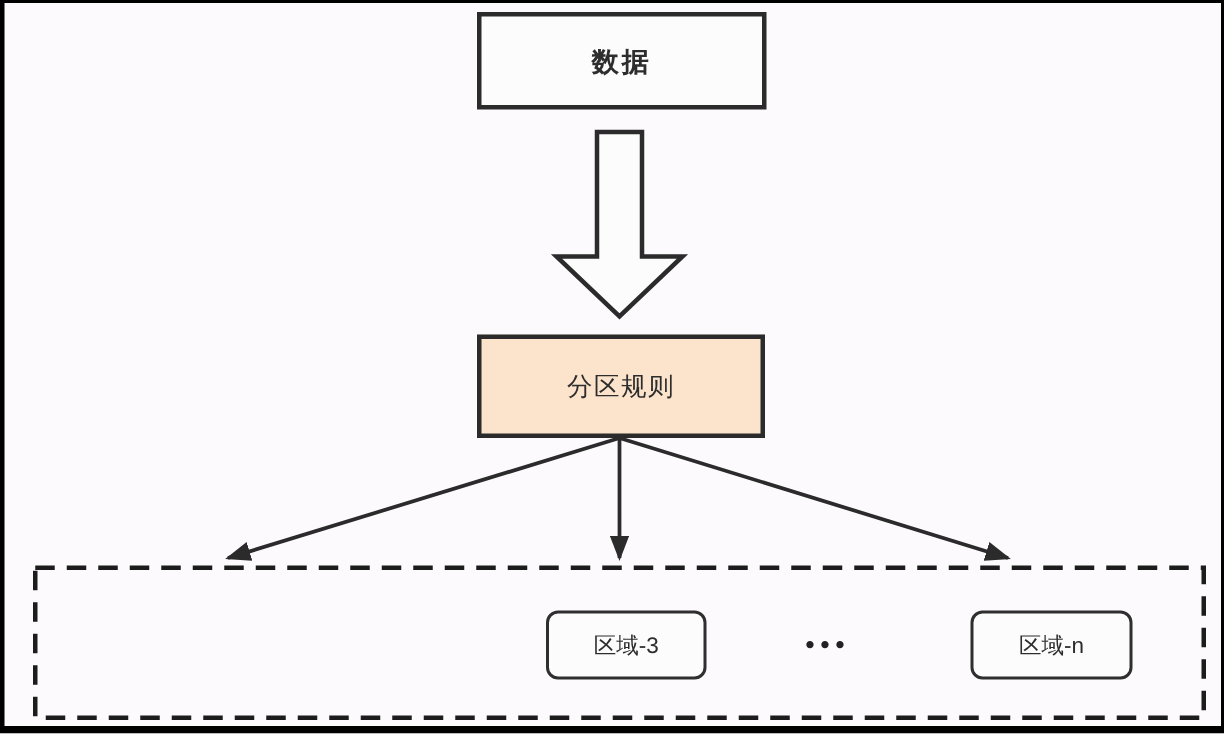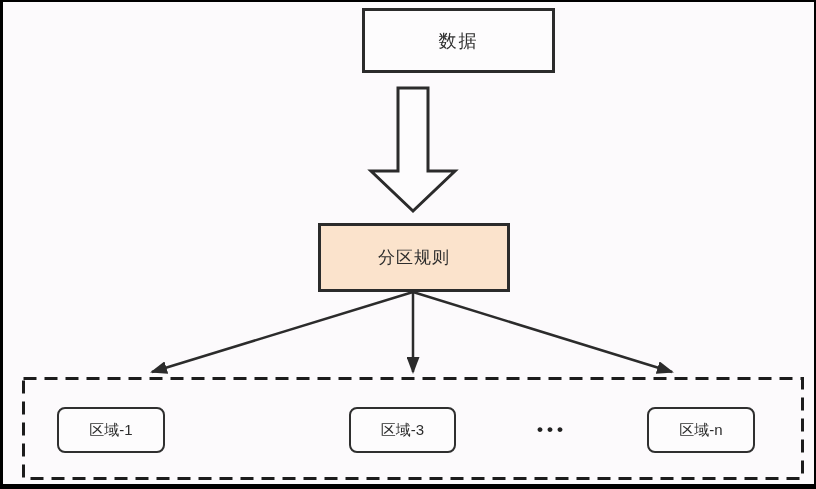--- a/index.html
+++ b/index.html
@@ -38,22 +38,21 @@
     color: #2d2d2d;
     z-index: 2;
     background: #fdfcfd;
   }
   .data-box {
     left: 318px; top: 8px;
     width: 193px; height: 65px;
     border: 3px solid #2b2b2b;
     font-size: 18px;
     letter-spacing: 2px;
-    font-weight: 400;
-    margin-left: 44px;
+    font-weight: 700;
   }
   .partition-box {
     left: 318px; top: 223px;
     width: 192px; height: 69px;
     border: 3px solid #2b2b2b;
     background: #fbe3cc;
     font-size: 17px;
     letter-spacing: 1px;
     font-weight: 500;
     justify-content: center;
@@ -61,21 +60,21 @@
   .region-box {
     top: 407px;
     width: 108px; height: 46px;
     border: 2.5px solid #2f2f2f;
     border-radius: 8px;
     font-size: 15px;
     font-weight: 500;
   }
   .region-1 { left: 57px; }
   .region-2 { left: 202px; }
-  .region-3 { left: 349px; width: 107px; }
+  .region-3 { left: 364px; width: 107px; }
   .region-n { left: 647px; text-align: center; }
   .ellipsis {
     position: absolute;
     left: 520px; top: 407px;
     width: 60px; height: 46px;
     display: flex;
     align-items: center;
     justify-content: center;
     font-size: 17px;
     font-weight: bold;
@@ -107,23 +106,20 @@
   </svg>
 
   <div class="node data-box">
     <span>数据</span>
   </div>
 
   <div class="node partition-box">
     <span>分区规则</span>
   </div>
 
-  <div class="node region-box region-1">
-    <span>区域-1</span>
-  </div>
 
 
   <div class="node region-box region-3">
     <span>区域-3</span>
   </div>
 
   <div class="ellipsis">•••</div>
 
   <div class="node region-box region-n">
     <span>区域-n</span>

